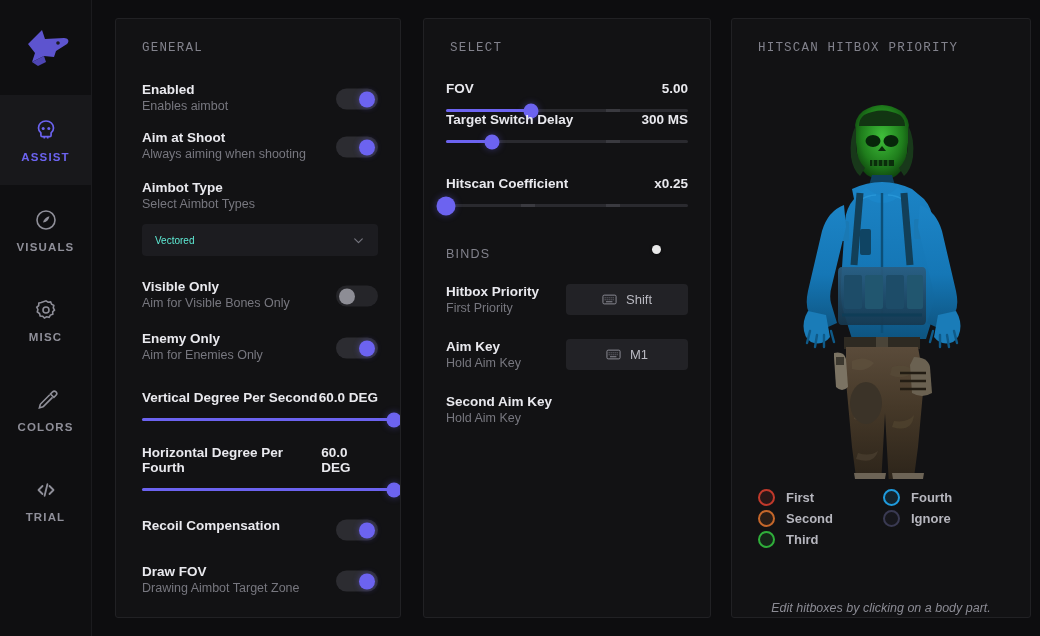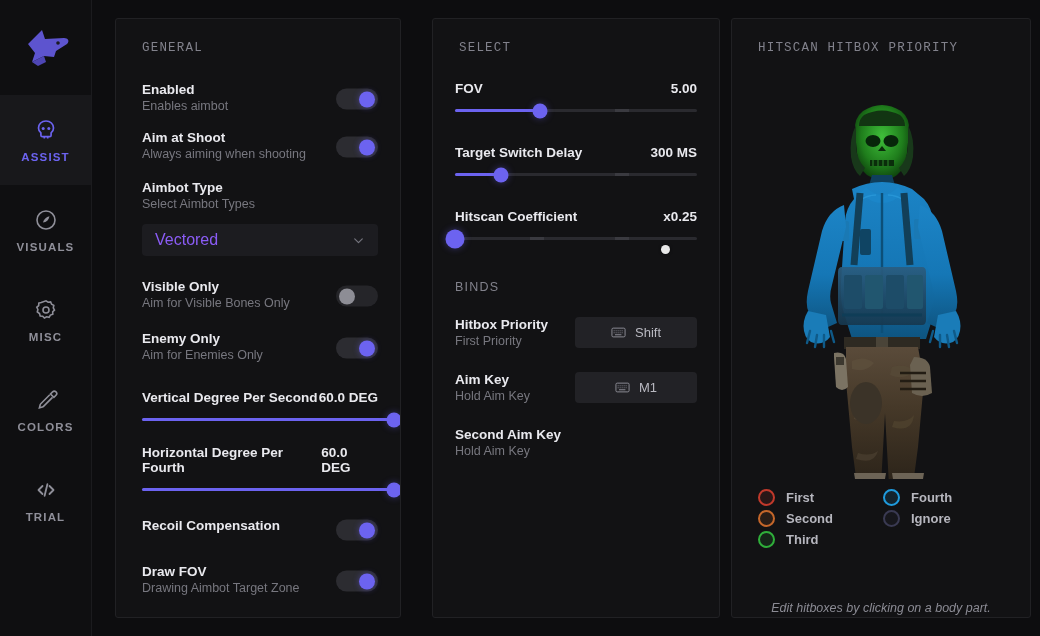--- a/index.html
+++ b/index.html
@@ -39,21 +39,21 @@
   
   .main{ position:relative; flex:1; height:636px; }
   .card{
     position:absolute; top:18px; height:600px;
     background:#121214;
     border:1px solid #212124;
     border-radius:3px;
     overflow:hidden;
   }
   #card-general{ left:23px;  width:286px; }
-  #card-select { left:340px; width:288px; }
+  #card-select { left:331px; width:288px; }
   #card-hitbox { left:639px; width:300px; }
 
   .card-title{
     position:absolute; top:22px; left:26px;
     font-size:12.5px; letter-spacing:1.2px; font-weight:500;
     color:#82828c;
     font-family:Liberation Mono, monospace;
   }
   .sec-title{
     font-size:12.5px; letter-spacing:1.2px; font-weight:500;
@@ -83,21 +83,21 @@
   }
   .toggle.off{ background:#252529; }
   .toggle.off .knob{ background:#8d8d95; left:3px; right:auto; box-shadow:none; }
 
   
   .dropdown{
     margin-top:12px; height:32px; background:#1c1c20; border-radius:4px;
     display:flex; align-items:center; justify-content:space-between;
     padding:0 13px; cursor:pointer;
   }
-  .dropdown .dd-val{ font-size:16px; color:#8b5cf6; }
+  .dropdown .dd-val{ font-size:10px; color:#5eead4; }
   .dropdown .chev{ color:#75757e; width:13px; height:13px; }
 
   
   .slider-head{
     display:flex; align-items:baseline; justify-content:space-between;
   }
   .slider-head .s-label{ font-size:13.5px; font-weight:700; color:#e9e9ee; }
   .slider-head .s-val  { font-size:13.5px; font-weight:700; color:#e9e9ee; }
   .track{
     position:relative; height:3px; border-radius:2px; background:#2a2a2f;
@@ -322,21 +322,21 @@
             <span class="s-label">FOV</span>
             <span class="s-val">5.00</span>
           </div>
           <div class="track" id="tr-fov">
             <div class="fill" style="width: 35%;"></div>
             <div class="tick" style="left:66%;"></div>
             <div class="thumb" style="left: 35%;"></div>
           </div>
         </div>
 
-        <div class="row" style="margin-top:33px;text-align:center;">
+        <div class="row" style="text-align:center;">
           <div class="slider-head">
             <span class="s-label">Target Switch Delay</span>
             <span class="s-val">300 MS</span>
           </div>
           <div class="track" id="tr-switch">
             <div class="fill" style="width: 19%;"></div>
             <div class="tick" style="left:66%;"></div>
             <div class="thumb" style="left: 19%;"></div>
           </div>
         </div>

